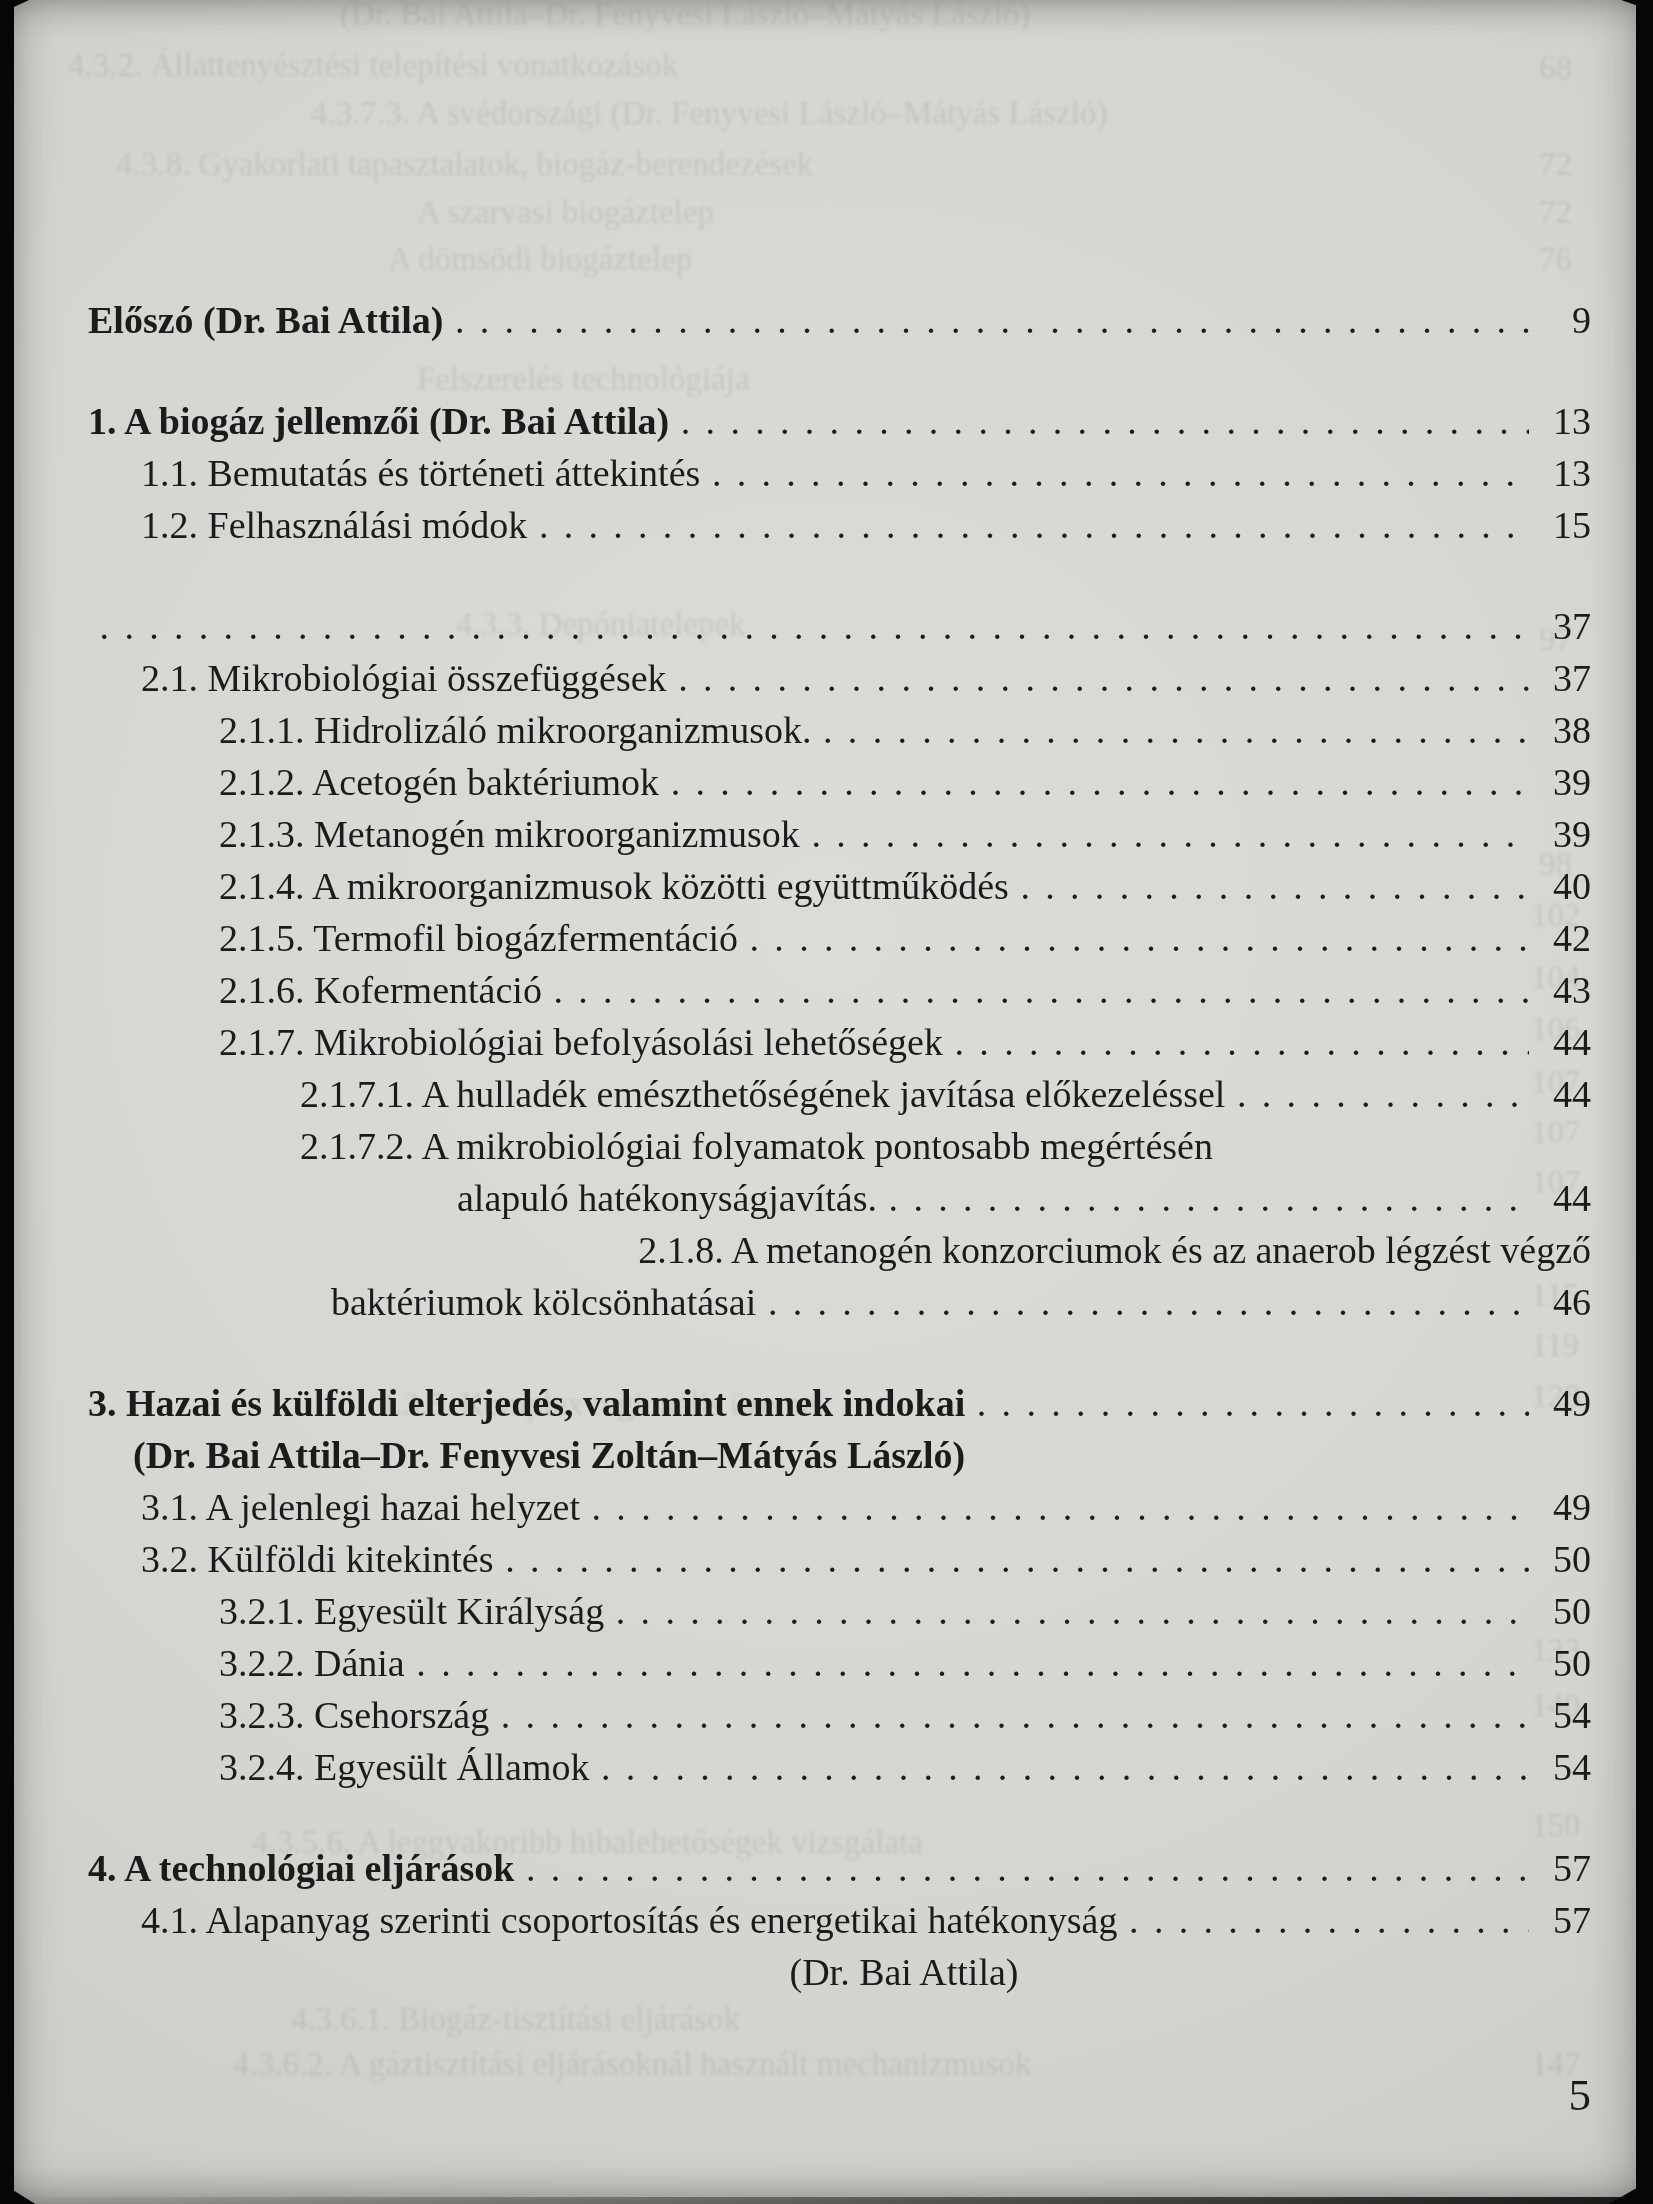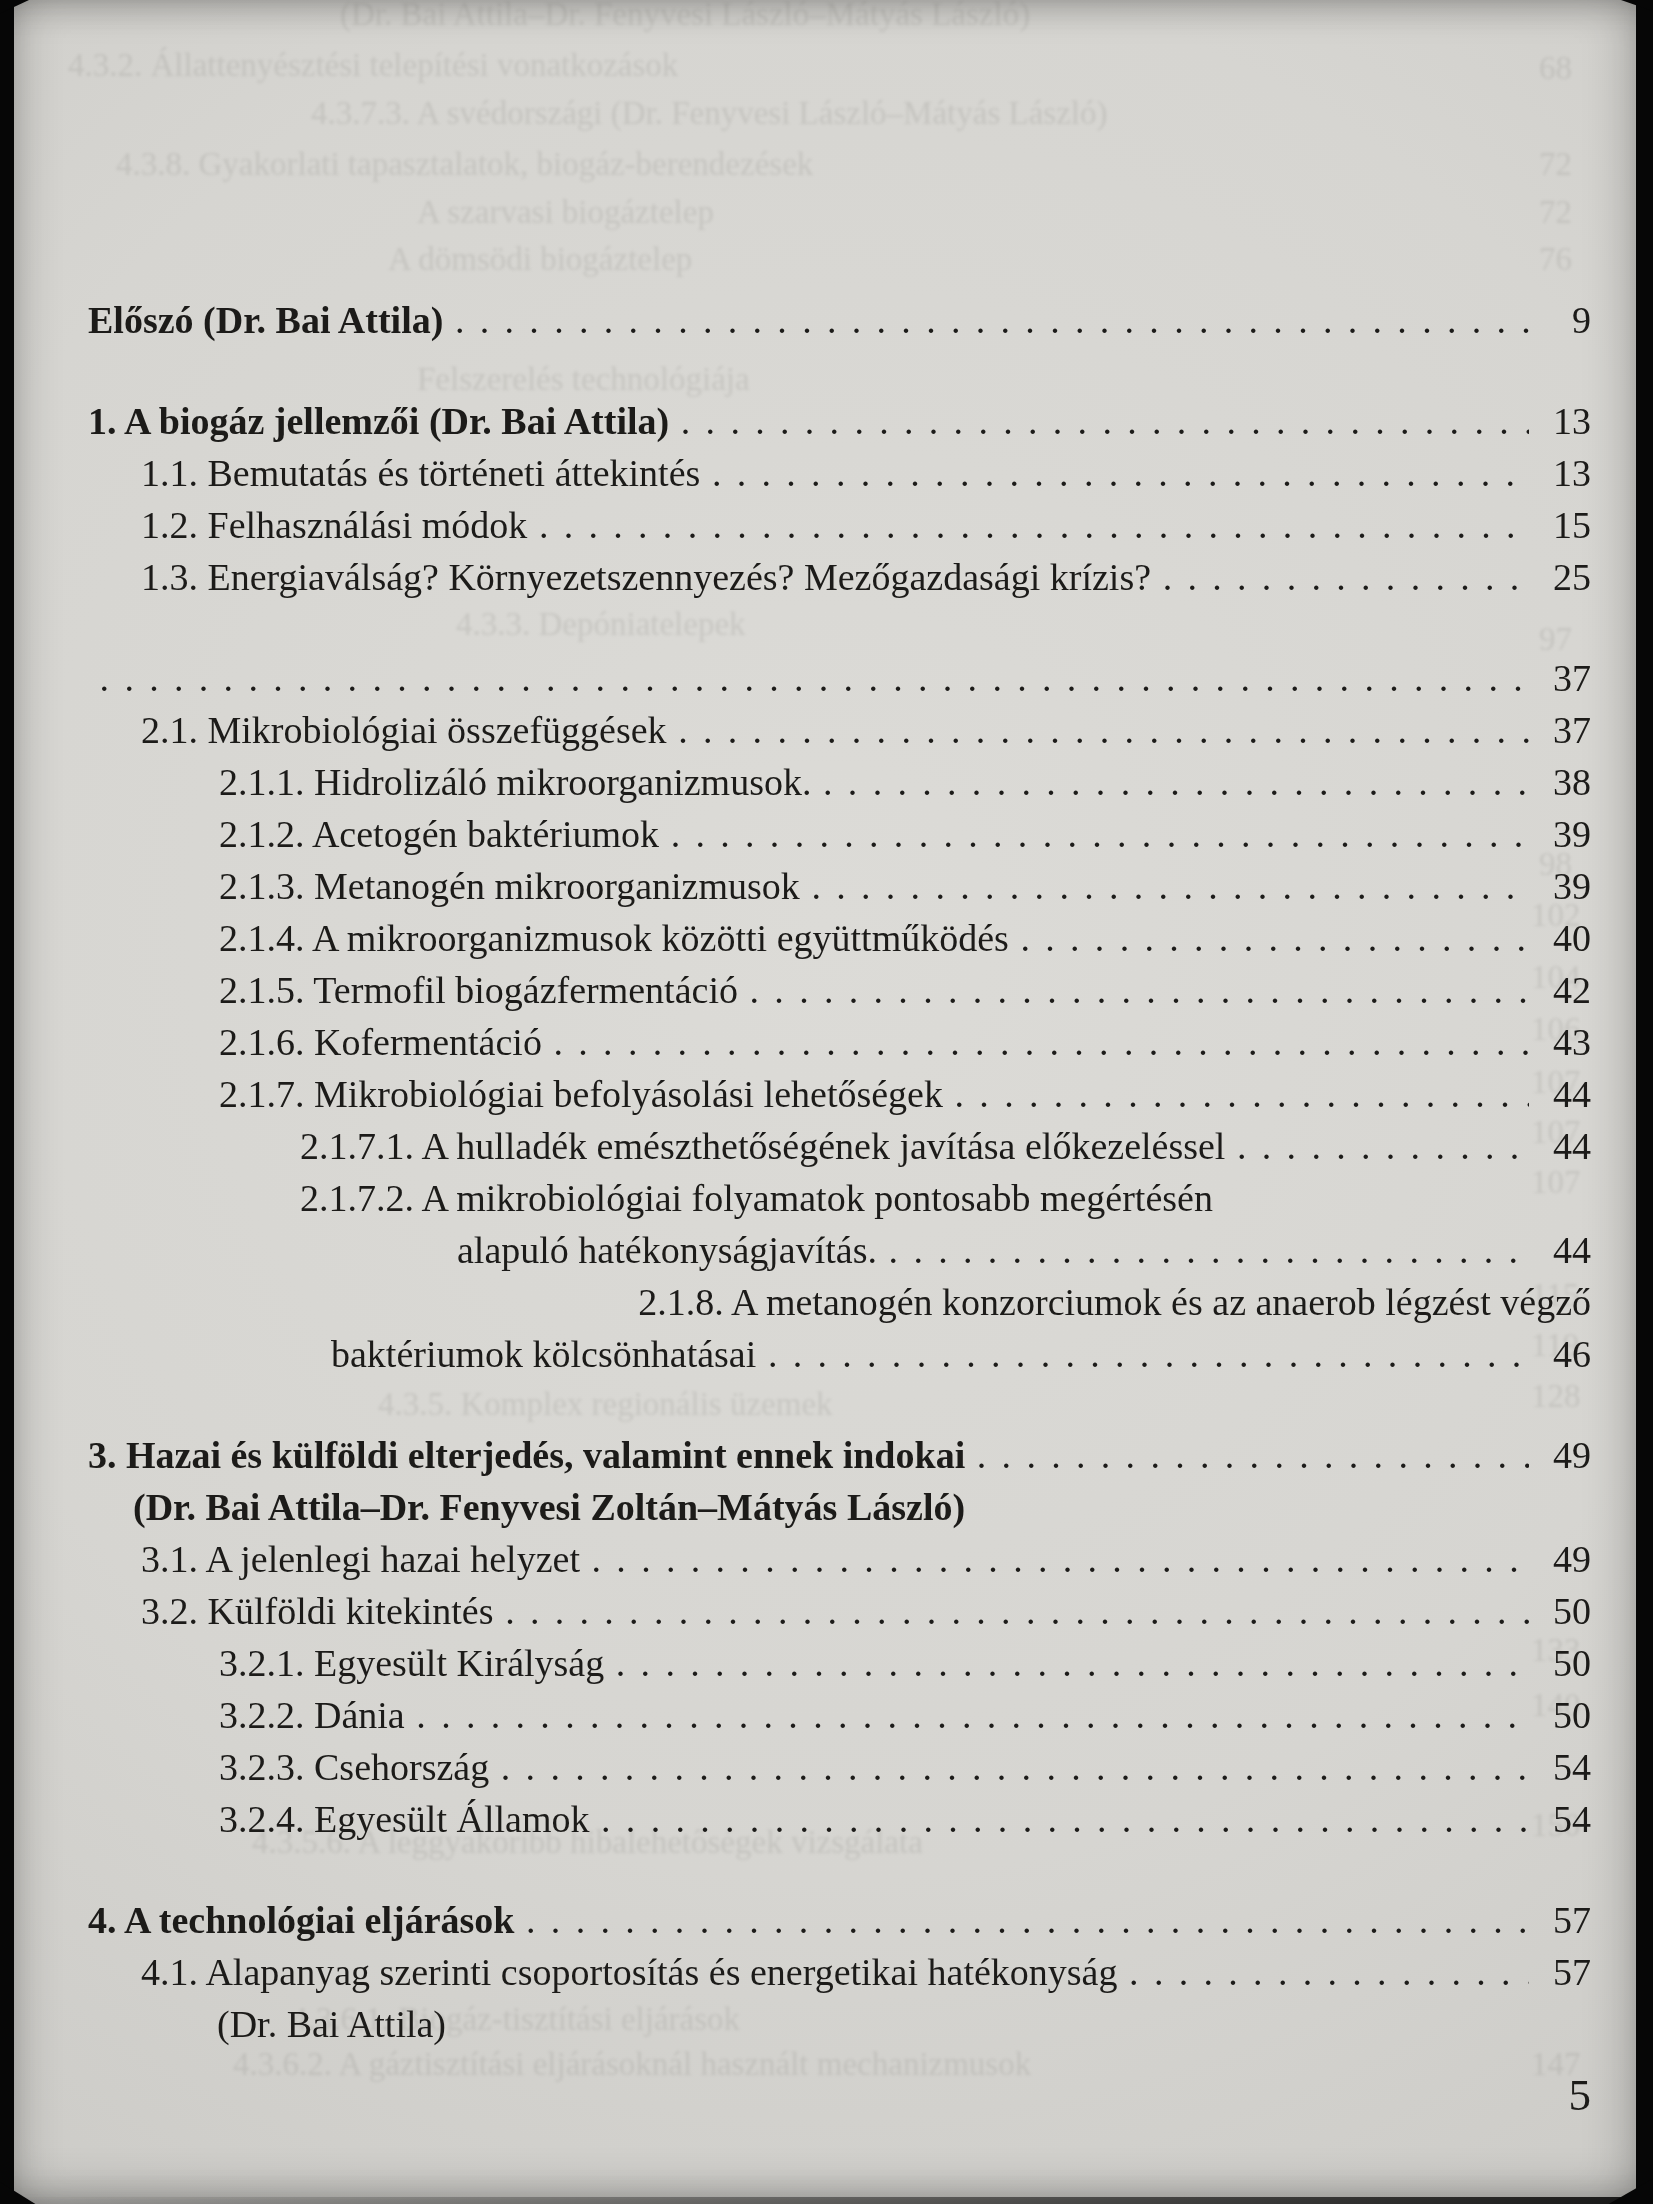--- a/index.html
+++ b/index.html
@@ -122,25 +122,20 @@
     <div class="toc-row lvl1">
       <span class="t">1.1. Bemutatás és történeti áttekintés</span>
       <span class="leader"></span>
       <span class="page">13</span>
     </div>
     <div class="toc-row lvl1">
       <span class="t">1.2. Felhasználási módok</span>
       <span class="leader"></span>
       <span class="page">15</span>
     </div>
-    <div class="toc-row lvl1">
-      <span class="t">1.3. Energiaválság? Környezetszennyezés? Mezőgazdasági krízis?</span>
-      <span class="leader"></span>
-      <span class="page">25</span>
-    </div>
     <div class="gap"></div>
     <div class="toc-row bold lvl0">
       <span class="leader"></span>
       <span class="page">37</span>
     </div>
     <div class="toc-row lvl1">
       <span class="t">2.1. Mikrobiológiai összefüggések</span>
       <span class="leader"></span>
       <span class="page">37</span>
     </div>
@@ -243,21 +238,21 @@
     <div class="toc-row bold lvl0">
       <span class="t">4. A technológiai eljárások</span>
       <span class="leader"></span>
       <span class="page">57</span>
     </div>
     <div class="toc-row lvl1">
       <span class="t">4.1. Alapanyag szerinti csoportosítás és energetikai hatékonyság</span>
       <span class="leader"></span>
       <span class="page">57</span>
     </div>
-    <div class="toc-row" style="padding-left: 129px;">
+    <div class="toc-row" style="padding-left: 129px; justify-content: center;">
       <span class="t">(Dr. Bai Attila)</span>
     </div>
   </div>
 
 <div class="pageno">5</div>
 
 <div class="watermark">Antikvárium.hu</div>
 
 <div class="edge-left"></div>
 <div class="edge-right"></div>

